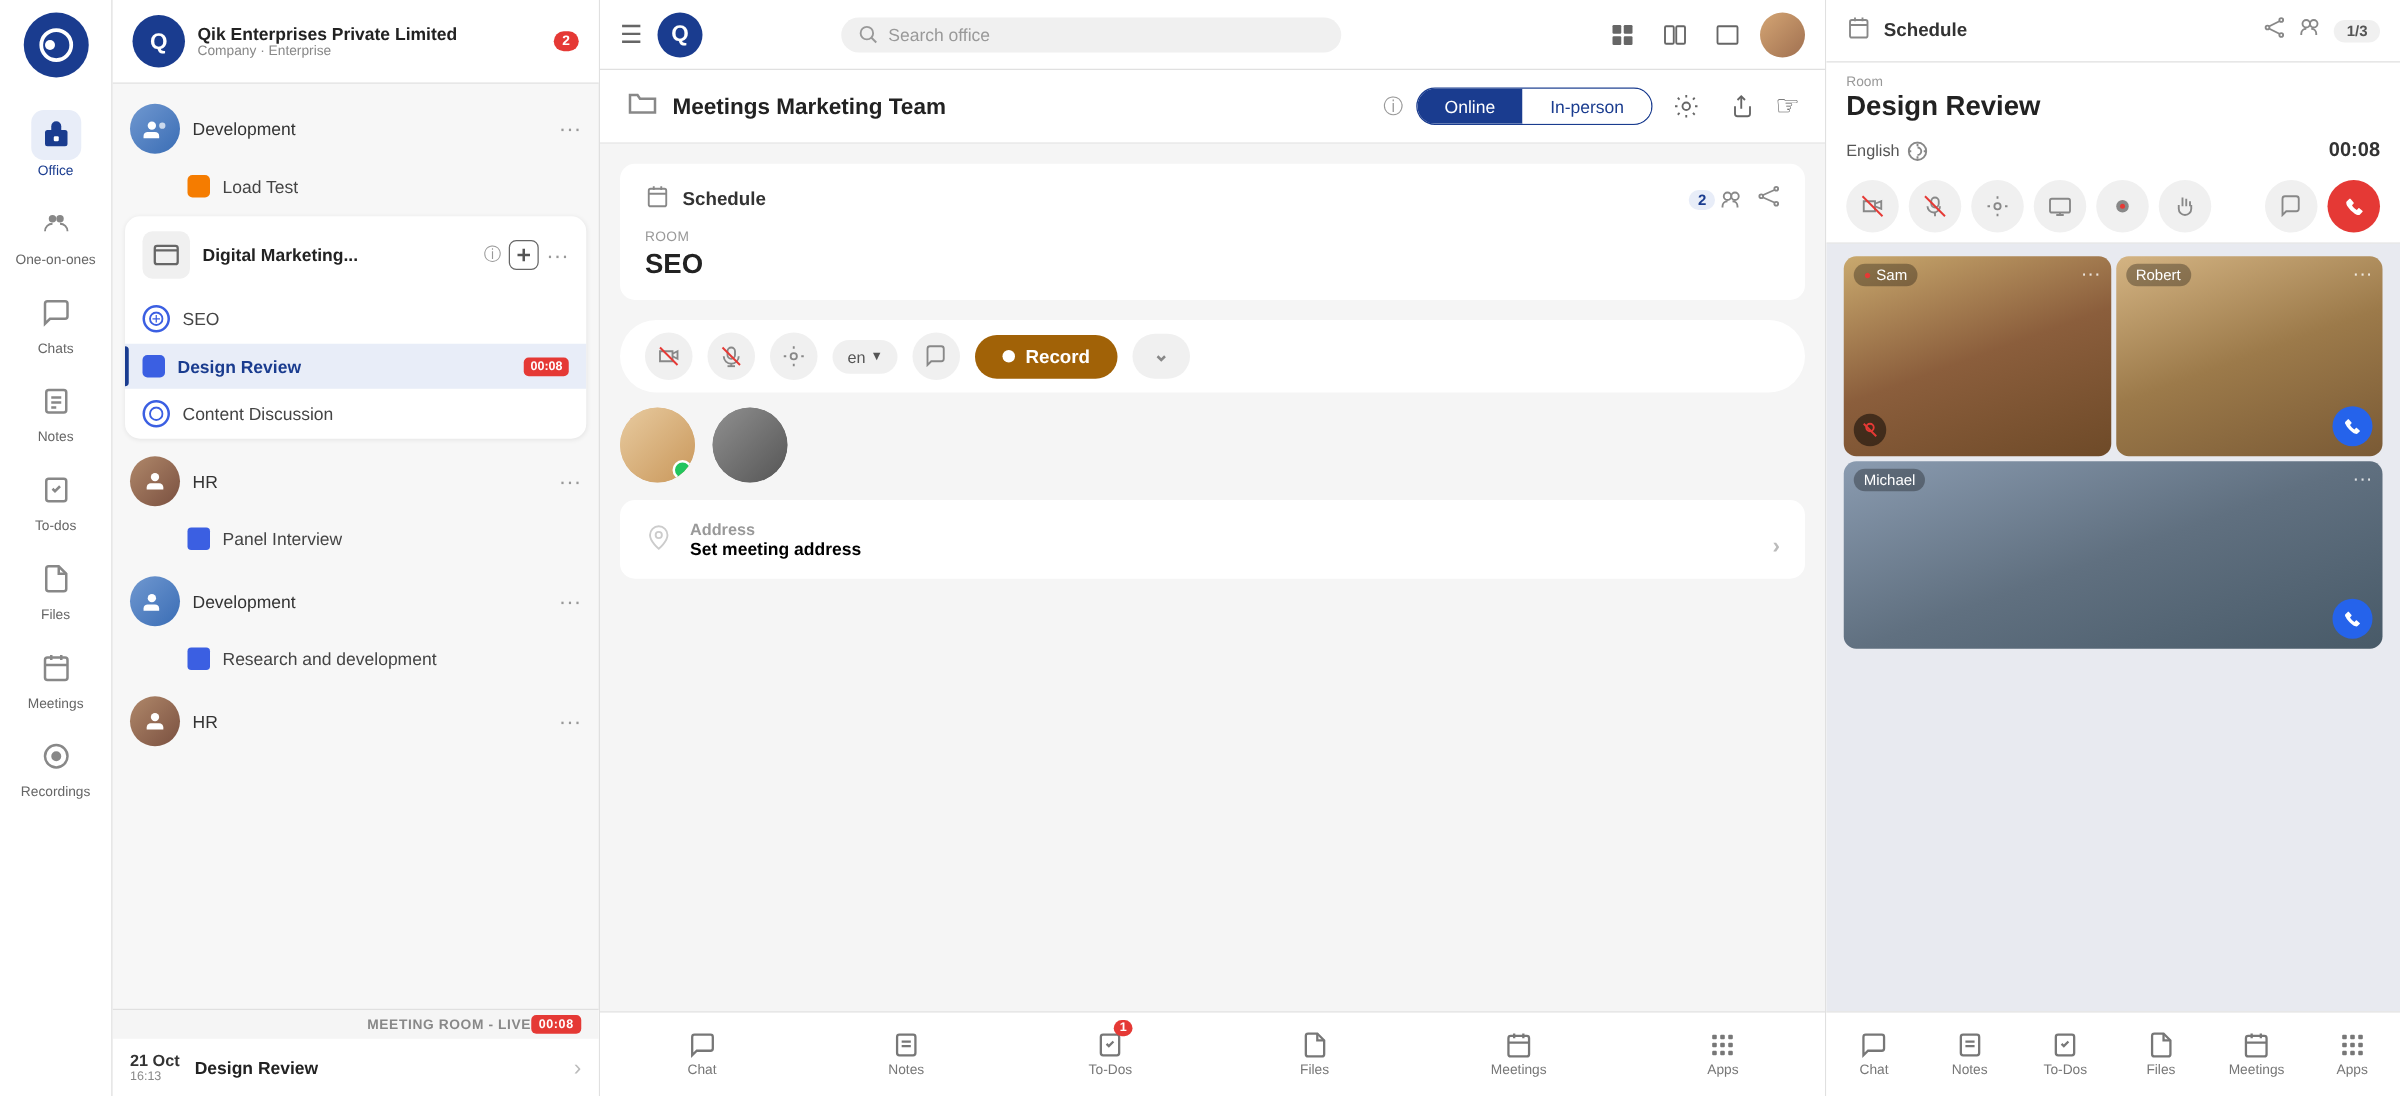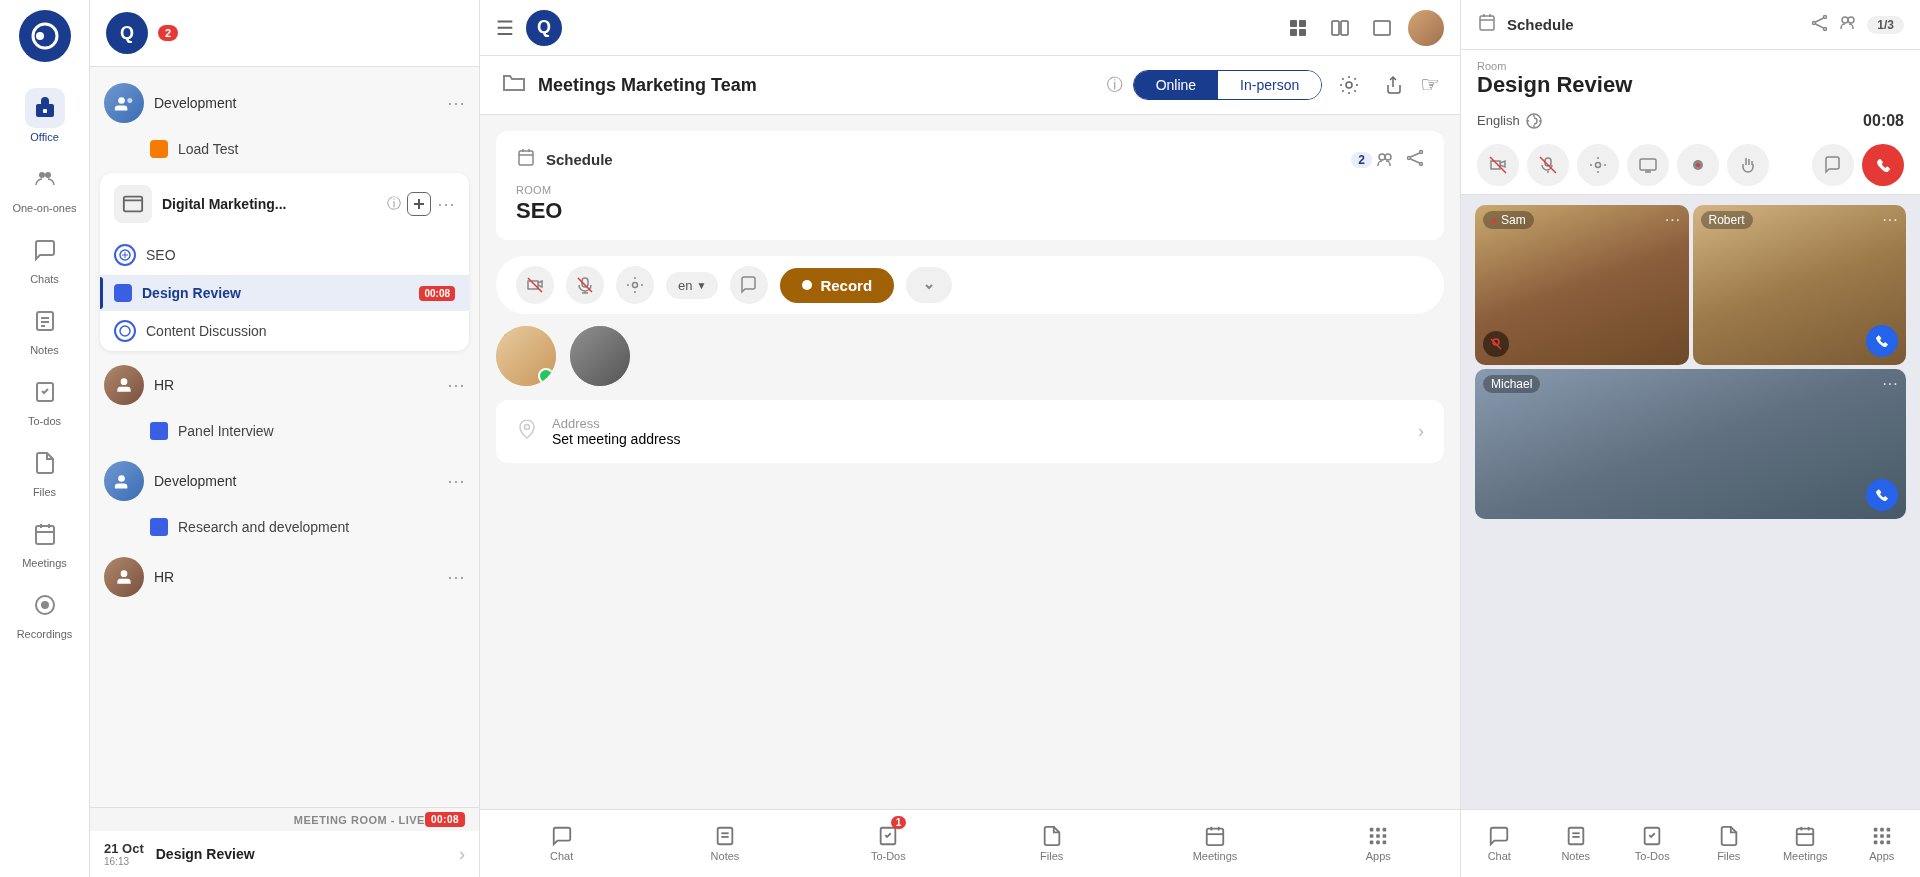--- a/index.html
+++ b/index.html
@@ -373,22 +373,23 @@
       padding: 0 16px;
       flex: 0 0 auto;
     }
 
     
     .address-section {
       background: #fff;
       margin: 14px 16px;
       border-radius: 12px;
       padding: 16px 20px;
-      display: flex; align-items: center; gap: 14px;
+      display: flex; align-items: flex-end; gap: 14px;
       cursor: pointer;
+      font-weight: bold;
     }
     .address-icon { font-size: 20px; color: #bbb; }
     .address-info { flex: 1; }
     .address-label { font-size: 13px; color: #999; }
     .address-value { font-size: 14px; color: #000000; }
     .address-chevron { color: #bbb; font-size: 18px; }
 
     
     .main-bottom-nav {
       background: #fff;
@@ -625,20 +626,24 @@
           <circle cx="12" cy="12" r="3" fill="#888"></circle>
         </svg>
     </div>
     <span data-interactable="false">Recordings</span>
   </div>
 </div>
 
 <div class="channel-panel" data-interactable="false">
   <div class="channel-panel-header" data-interactable="false">
     <div class="company-avatar" data-interactable="false">Q</div>
+    <div class="company-info" data-interactable="false">
+      <div class="company-name" data-interactable="false">Qik Enterprises Private Limited</div>
+      <div class="company-sub" data-interactable="false">Company · Enterprise</div>
+    </div>
     <div class="notification-badge" data-interactable="false">2</div>
   </div>
 
   <div class="channel-list" data-interactable="false">
 
     <div class="channel-group" data-interactable="false">
       <div class="channel-group-header" data-interactable="true">
         <div class="group-avatar" data-interactable="false" style="background: linear-gradient(135deg, #7098d0, #3a6db5);">
           <svg width="20" height="20" viewBox="0 0 24 24" fill="white">
               <circle cx="9" cy="9" r="4"></circle>
@@ -773,20 +778,27 @@
       <span data-interactable="false" style="color:#bbb;font-size:18px;">›</span>
     </div>
   </div>
 </div>
 
 <div class="main-panel" data-interactable="false">
 
   <div class="main-header" data-interactable="false">
     <span class="hamburger" data-interactable="true">☰</span>
     <div class="main-logo" data-interactable="false">Q</div>
+    <div class="search-bar" data-interactable="true">
+      <svg width="16" height="16" viewBox="0 0 16 16" fill="none" stroke="#999" stroke-width="1.5">
+          <circle cx="6.5" cy="6.5" r="5"></circle>
+          <line x1="10" y1="10" x2="14" y2="14"></line>
+        </svg>
+      <span data-interactable="false" style="color:#999;">Search office</span>
+    </div>
     <div class="header-right" data-interactable="false">
       <div class="grid-icon" data-interactable="true">
         <svg width="20" height="20" viewBox="0 0 20 20" fill="#666">
             <rect x="2" y="2" width="7" height="7" rx="1"></rect>
             <rect x="11" y="2" width="7" height="7" rx="1"></rect>
             <rect x="2" y="11" width="7" height="7" rx="1"></rect>
             <rect x="11" y="11" width="7" height="7" rx="1"></rect>
           </svg>
       </div>
       <div class="split-icon" data-interactable="true">

